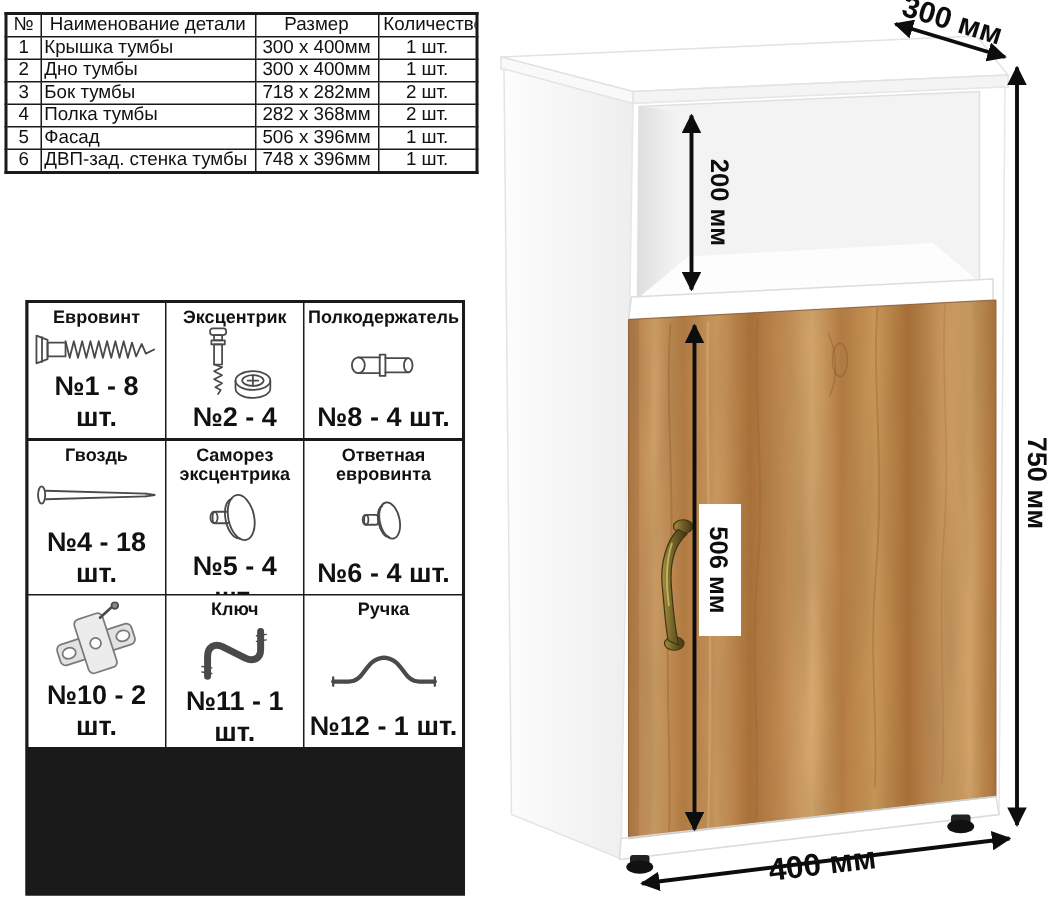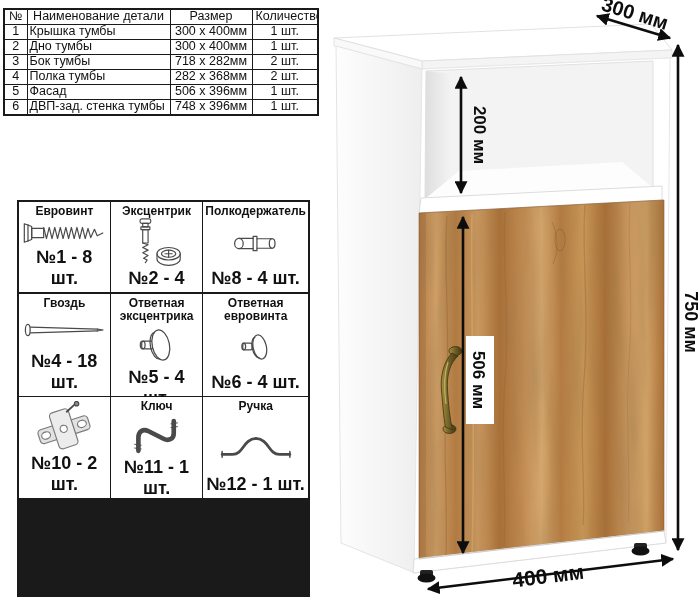--- a/index.html
+++ b/index.html
@@ -249,21 +249,21 @@
         <ellipse cx="5" cy="7" rx="2.5" ry="6"></ellipse>
         <line x1="8" y1="4" x2="78" y2="6"></line>
           <line x1="8" y1="10" x2="78" y2="8"></line>
         <path d="M78,6 L84,7 L78,8"></path>
       </svg>
     </div>
     <div class="hw-count">№4 - 18 шт.</div>
   </div>
 
   <div class="hw-cell">
-    <div class="hw-title">Ответная эксцентрика</div>
+    <div class="hw-title">Саморез эксцентрика</div>
     <div class="hw-icon">
       <svg width="42" height="44" viewBox="0 0 44 46">
         <rect x="6" y="19" width="12" height="8" rx="2"></rect>
         <ellipse cx="7" cy="23" rx="2.5" ry="4"></ellipse>
         <g transform="rotate(-12 26 23)">
           <ellipse cx="26" cy="23" rx="9" ry="16" fill="#fff"></ellipse>
           <path d="M22,9 a7,14 0 0 0 0,28"></path>
         </g>
       </svg>
     </div>

